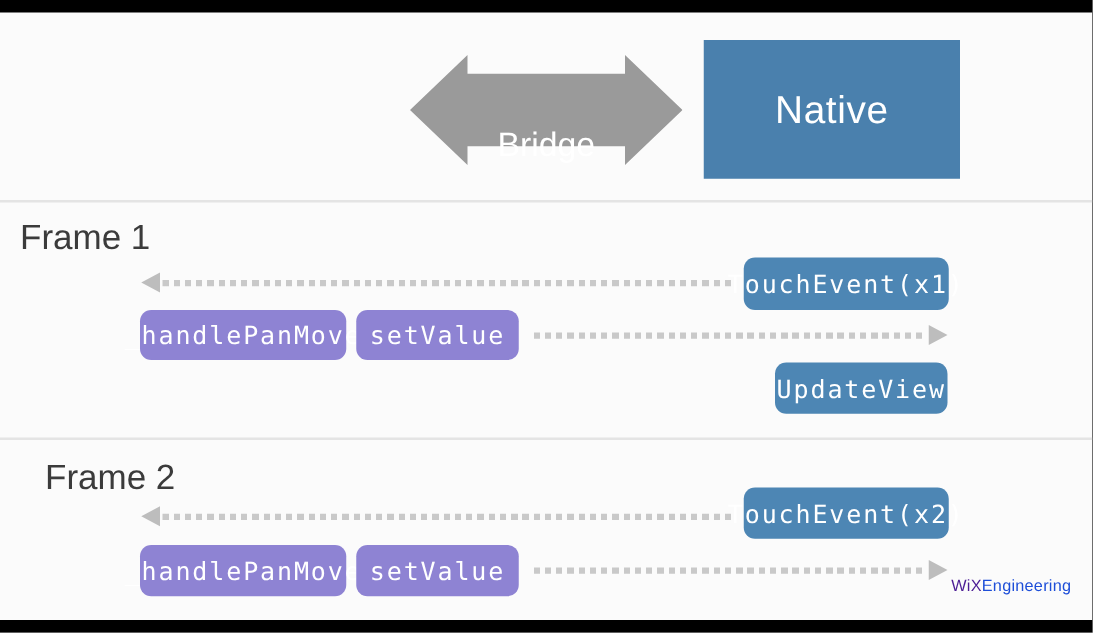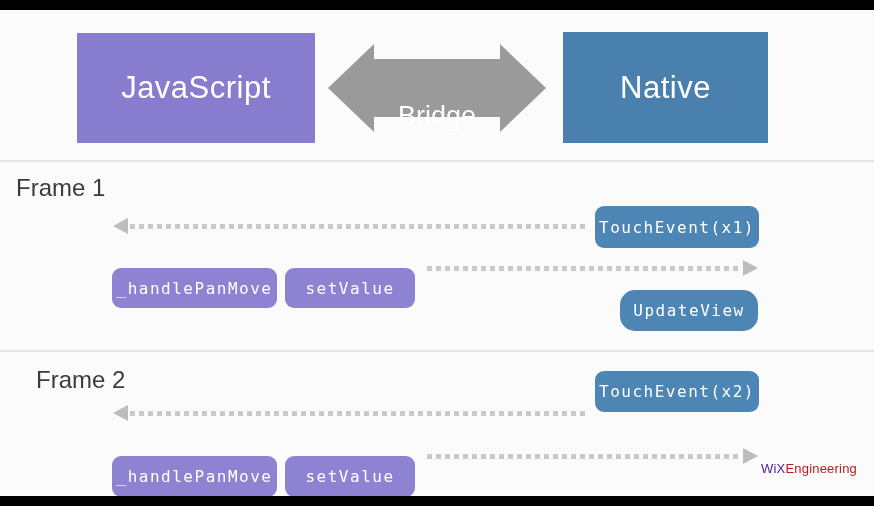--- a/index.html
+++ b/index.html
@@ -51,46 +51,46 @@
     position: absolute;
     left: 0; width: 874px; height: 2px;
     background: #e4e4e4;
   }
   .divider.d1 { top: 160px; }
   .divider.d2 { top: 350px; }
 
   .frame-label {
     position: absolute;
     left: 16px;
-    font-size: 24px;
+    font-size: 28px;
     color: #3b3b3b;
   }
   .frame-label.f1 { top: 174px; }
   .frame-label.f2 { top: 366px; margin-left: 20px; }
 
   
   .chip {
     position: absolute;
     display: flex;
     align-items: center;
     justify-content: center;
     border-radius: 9px;
     color: #ffffff;
     font-family: "DejaVu Sans Mono", monospace;
-    font-size: 16px;
+    font-size: 20px;
     letter-spacing: 1.5px;
   }
   .chip.blue   { background: #4d86b4; }
-  .chip.purple { background: #8e83d3; margin-top: 20px; }
+  .chip.purple { background: #8e83d3; }
 
   .te1 { left: 595px; top: 206px; width: 164px; height: 42px; }
-  .uv  { left: 620px; top: 290px; width: 138px; height: 41px; border-radius: 15px; }
+  .uv  { left: 620px; top: 290px; width: 138px; height: 41px; }
   .pan1{ left: 112px; top: 248px; width: 165px; height: 40px; }
   .set1{ left: 285px; top: 248px; width: 130px; height: 40px; }
-  .te2 { left: 595px; top: 371px; width: 164px; height: 41px; }
+  .te2 { left: 595px; top: 390px; width: 164px; height: 41px; }
   .pan2{ left: 112px; top: 436px; width: 165px; height: 41px; }
   .set2{ left: 285px; top: 436px; width: 130px; height: 41px; }
 
   
   .dotted-arrow {
     position: absolute;
     display: flex;
     align-items: center;
     height: 16px;
   }
@@ -119,32 +119,29 @@
   .ra2 { left: 427px; top: 448px; width: 331px; }
 
   
   .brand {
     position: absolute;
     right: 17px; top: 461px;
     font-size: 13px;
     letter-spacing: 0.2px;
   }
   .brand .bold  { font-weight: 400; color: #4c1d95; }
-  .brand .light { font-weight: 400; color: #b91c1c; }
+  .brand .light { font-weight: 400; color: #1d4ed8; }
 </style>
 </head>
 <body>
 
 <div class="stage">
 
   <div class="letterbox top"></div>
 
-  <div class="big-box js-box">
-    <span>JavaScript</span>
-  </div>
 
   <svg class="bridge-svg" width="218" height="90" viewBox="0 0 218 90">
     <polygon fill="#9a9a9a" points="0,45 46,1 46,16 172,16 172,1 218,45 172,89 172,74 46,74 46,89"></polygon>
   </svg>
   <div class="bridge-label">Bridge</div>
 
   <div class="big-box nat-box">
     <span>Native</span>
   </div>
 

